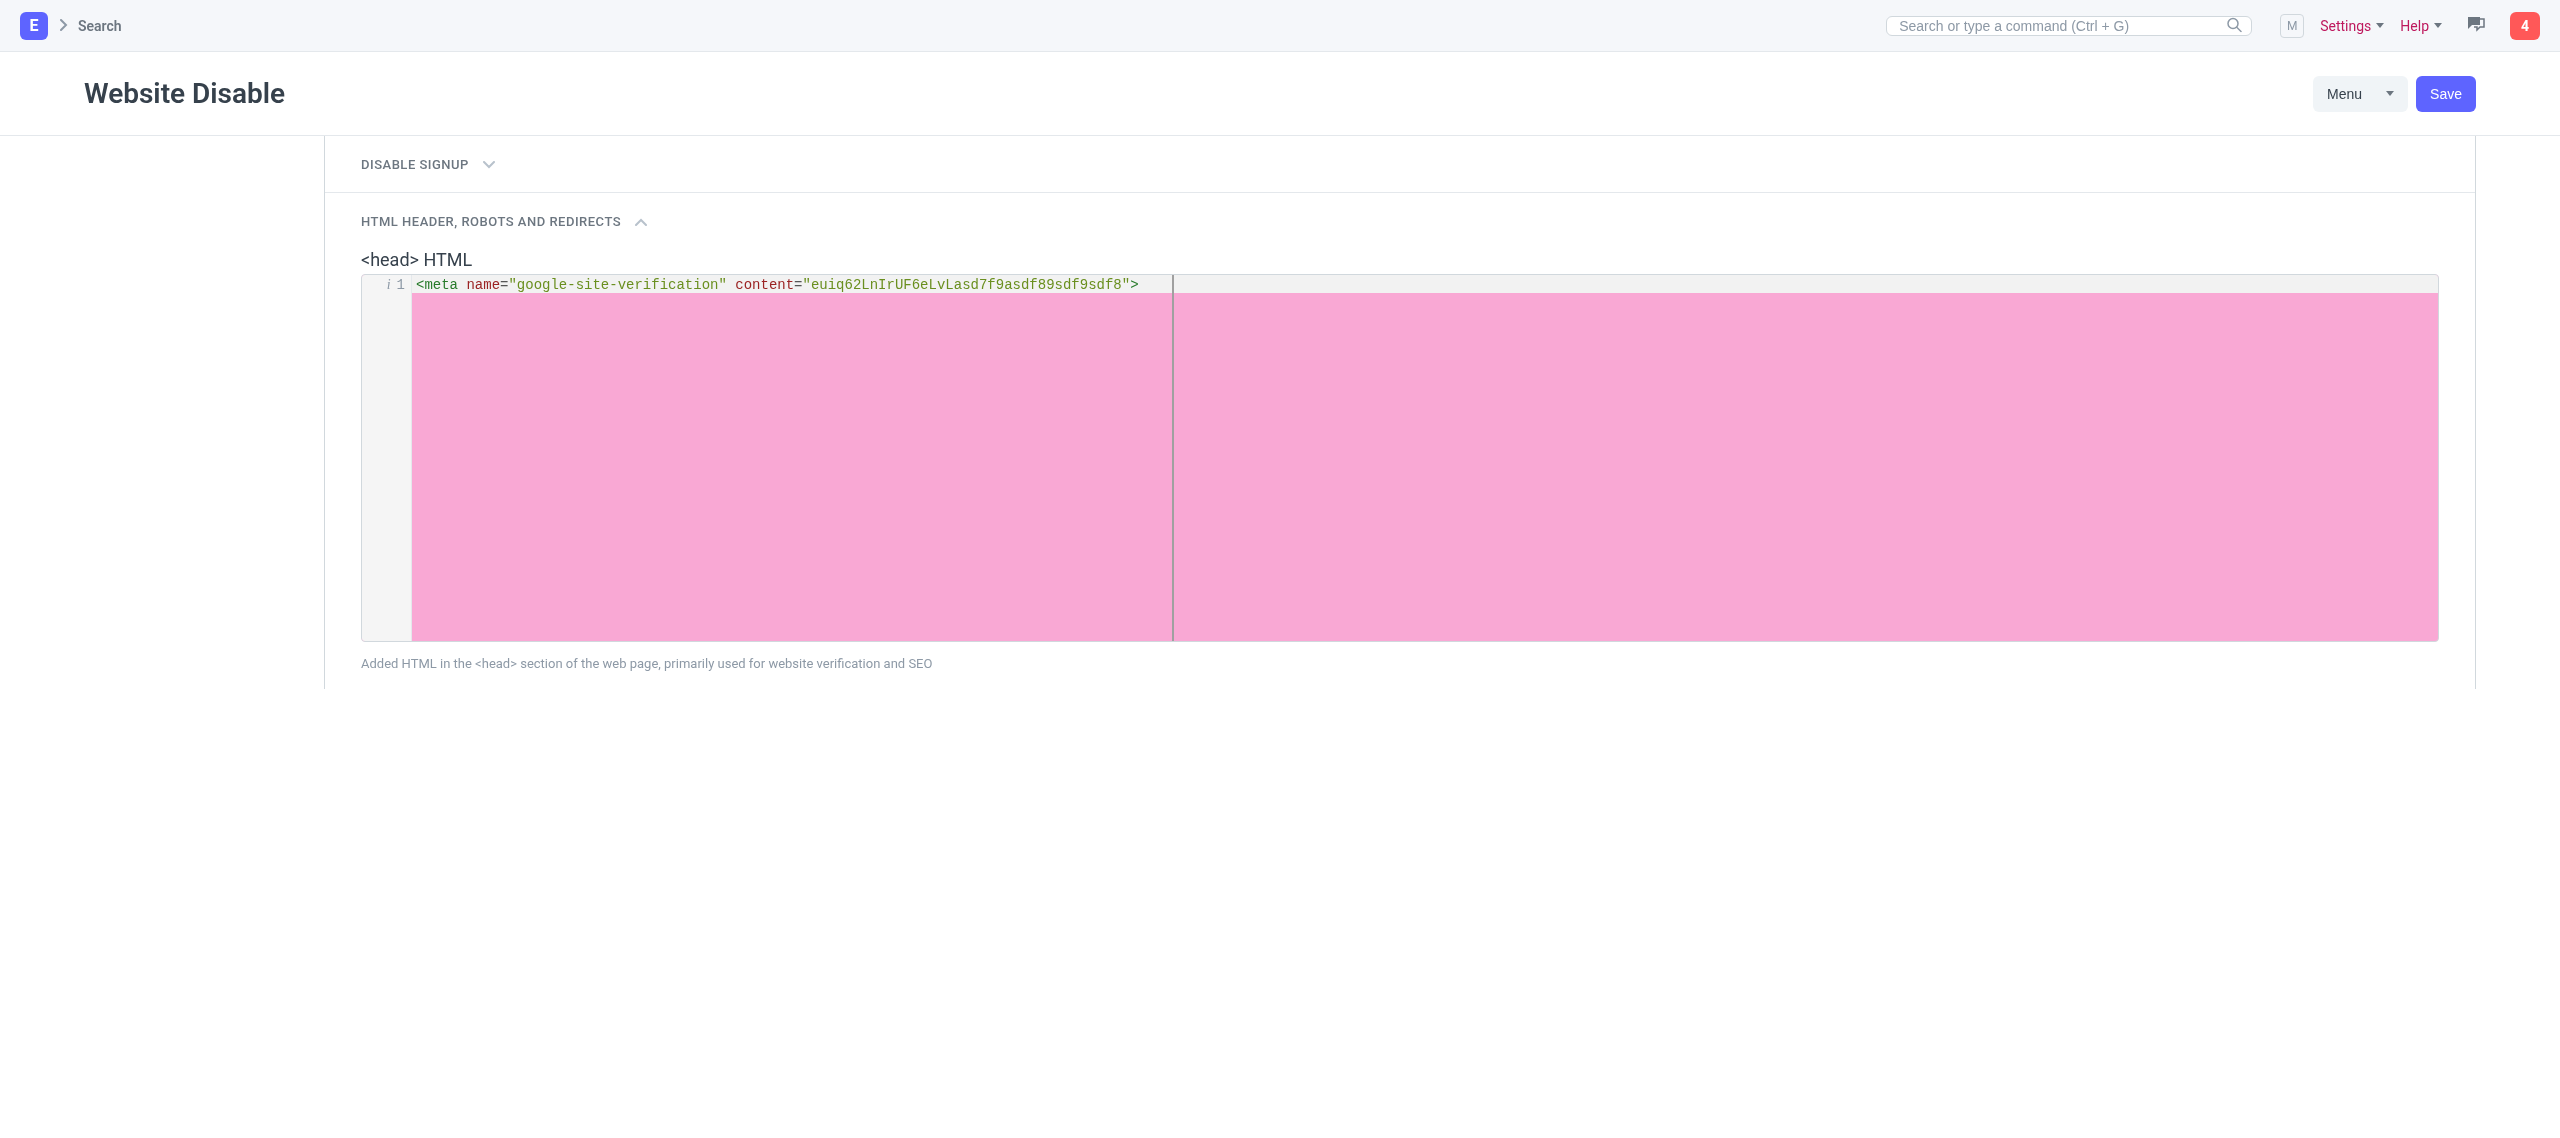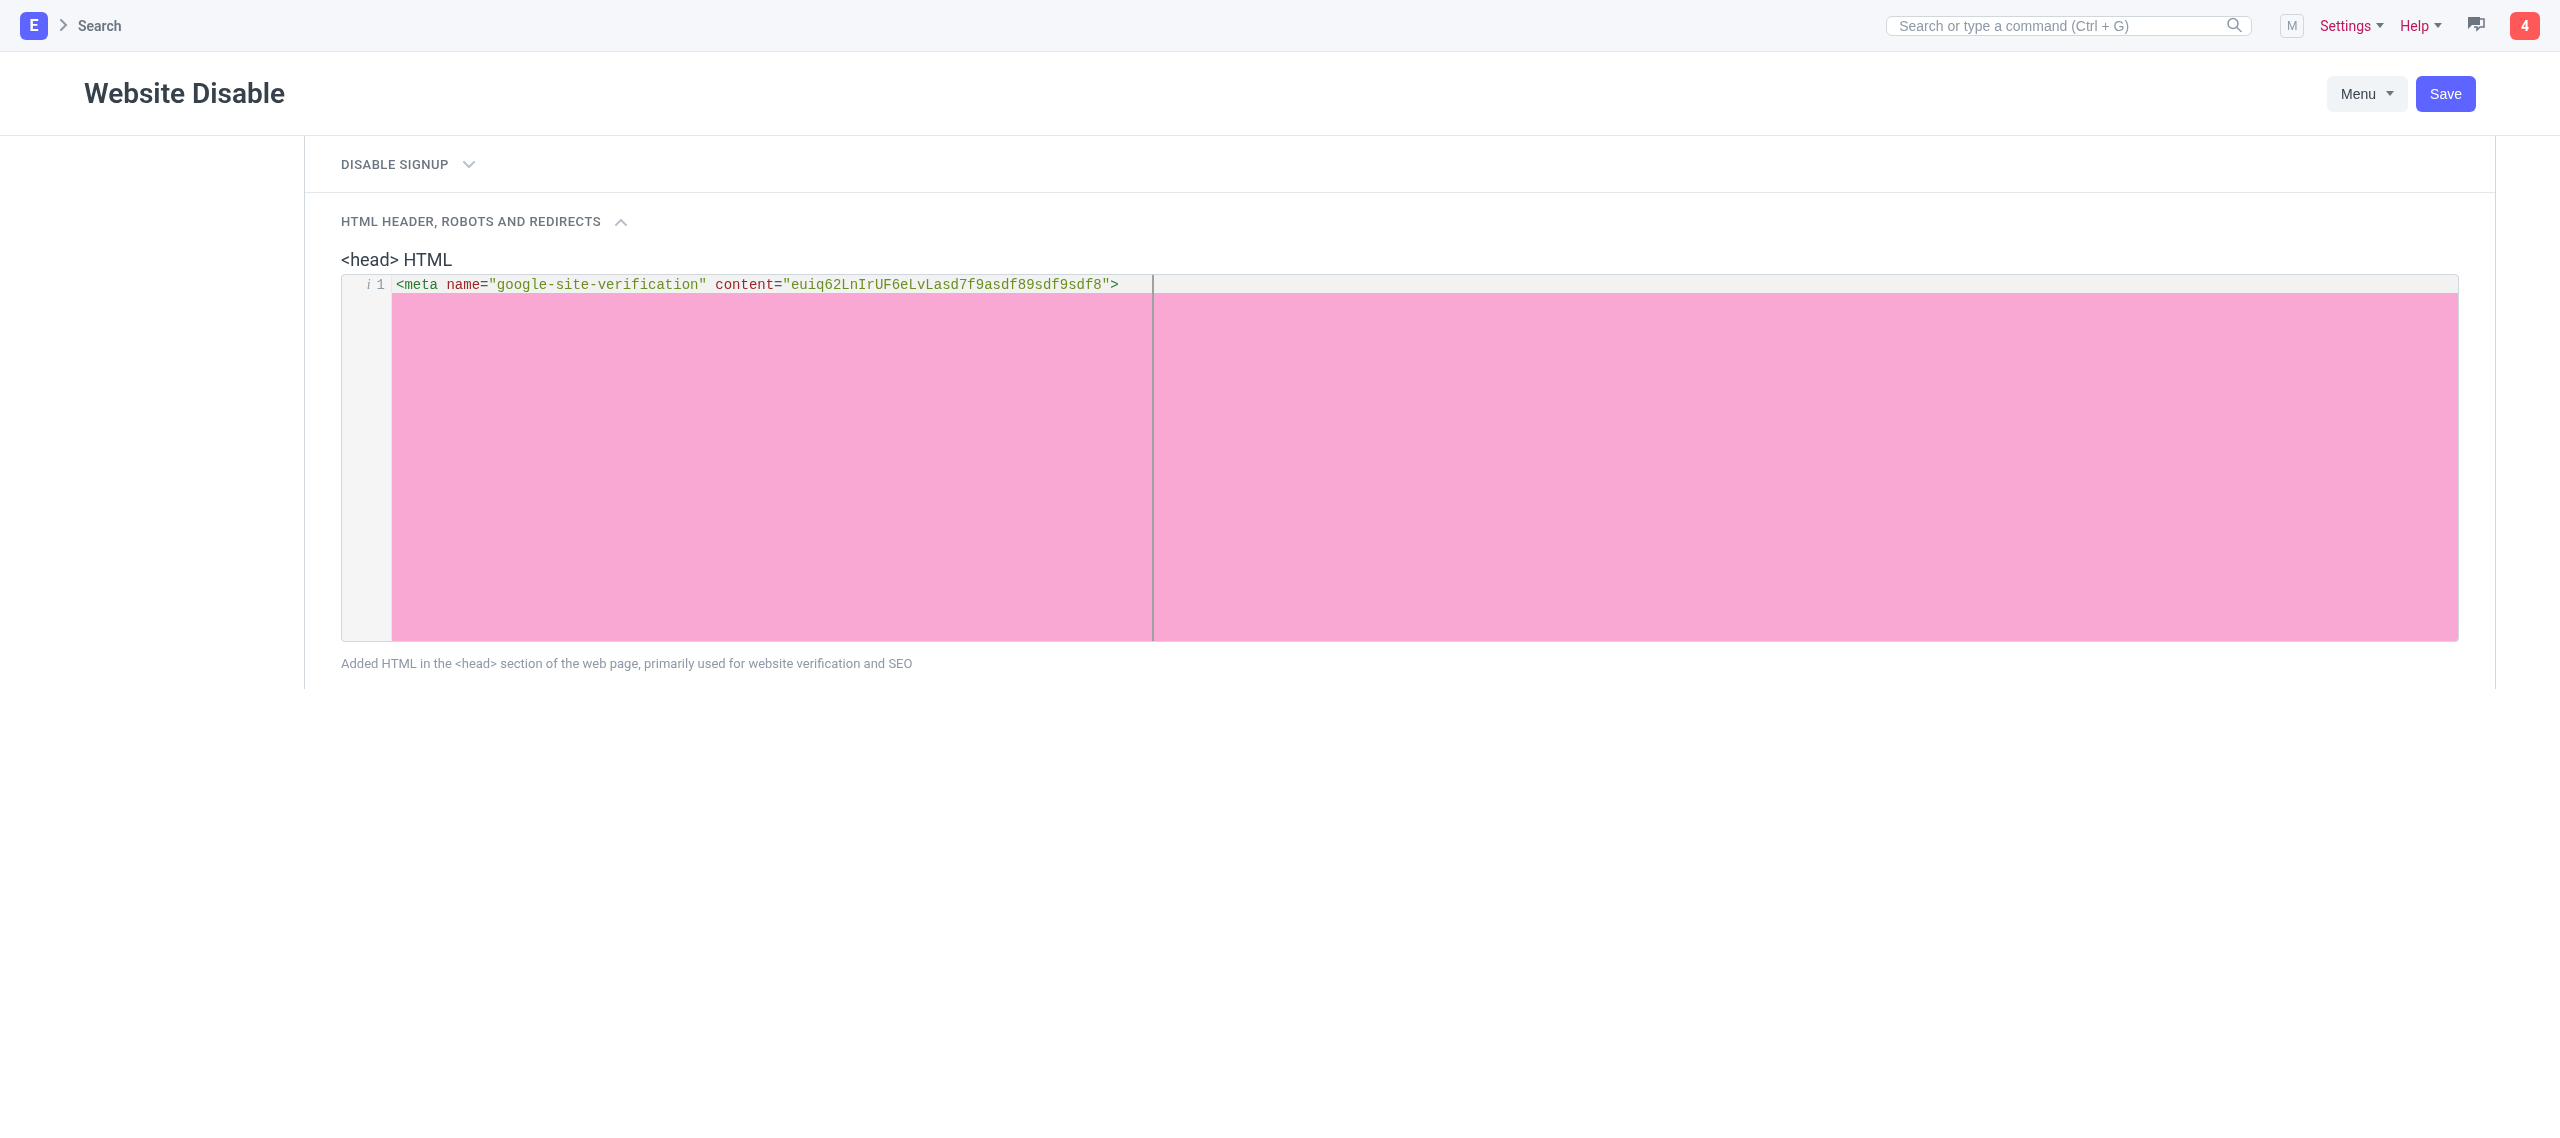--- a/index.html
+++ b/index.html
@@ -128,34 +128,34 @@
   display: flex;
   gap: 8px;
 }
 .btn {
   height: 36px;
   border-radius: 6px;
   padding: 0 14px;
   font-size: 14px;
   display: flex;
   align-items: center;
-  gap: 10px;
+  gap: 24px;
   cursor: pointer;
   border: none;
 }
 .btn-default {
   background: #f0f4f7;
   color: #36414c;
 }
 .btn-primary {
   background: #5e64ff;
   color: #fff;
 }
 .content-area {
-  padding: 0 64px;
+  padding: 0 84px;
 }
 .main-panel {
   margin-left: 240px;
   border-left: 1px solid #d1d8dd;
   border-right: 1px solid #d1d8dd;
 }
 .section-header {
   padding: 20px 36px;
   border-bottom: 1px solid #e4e8ec;
   display: flex;

